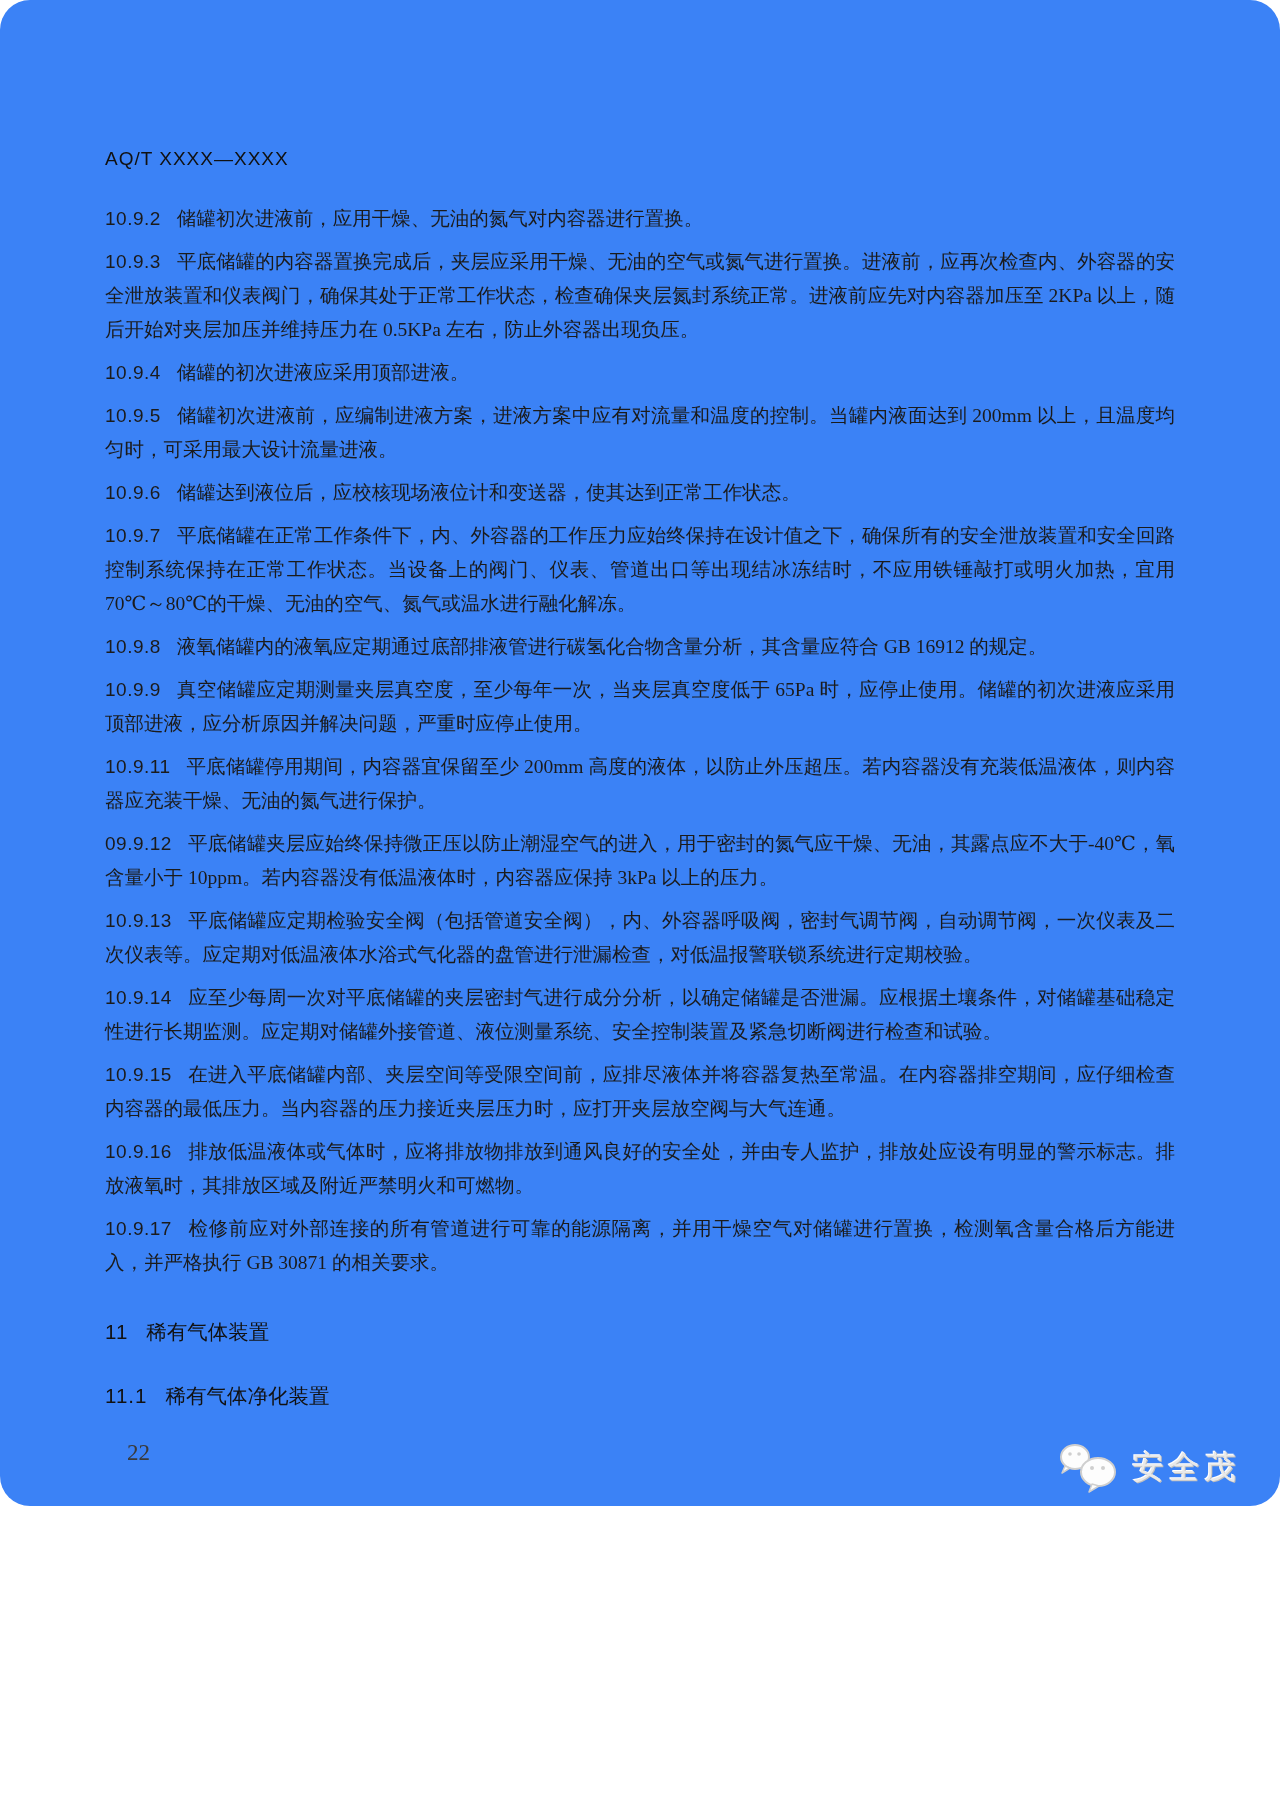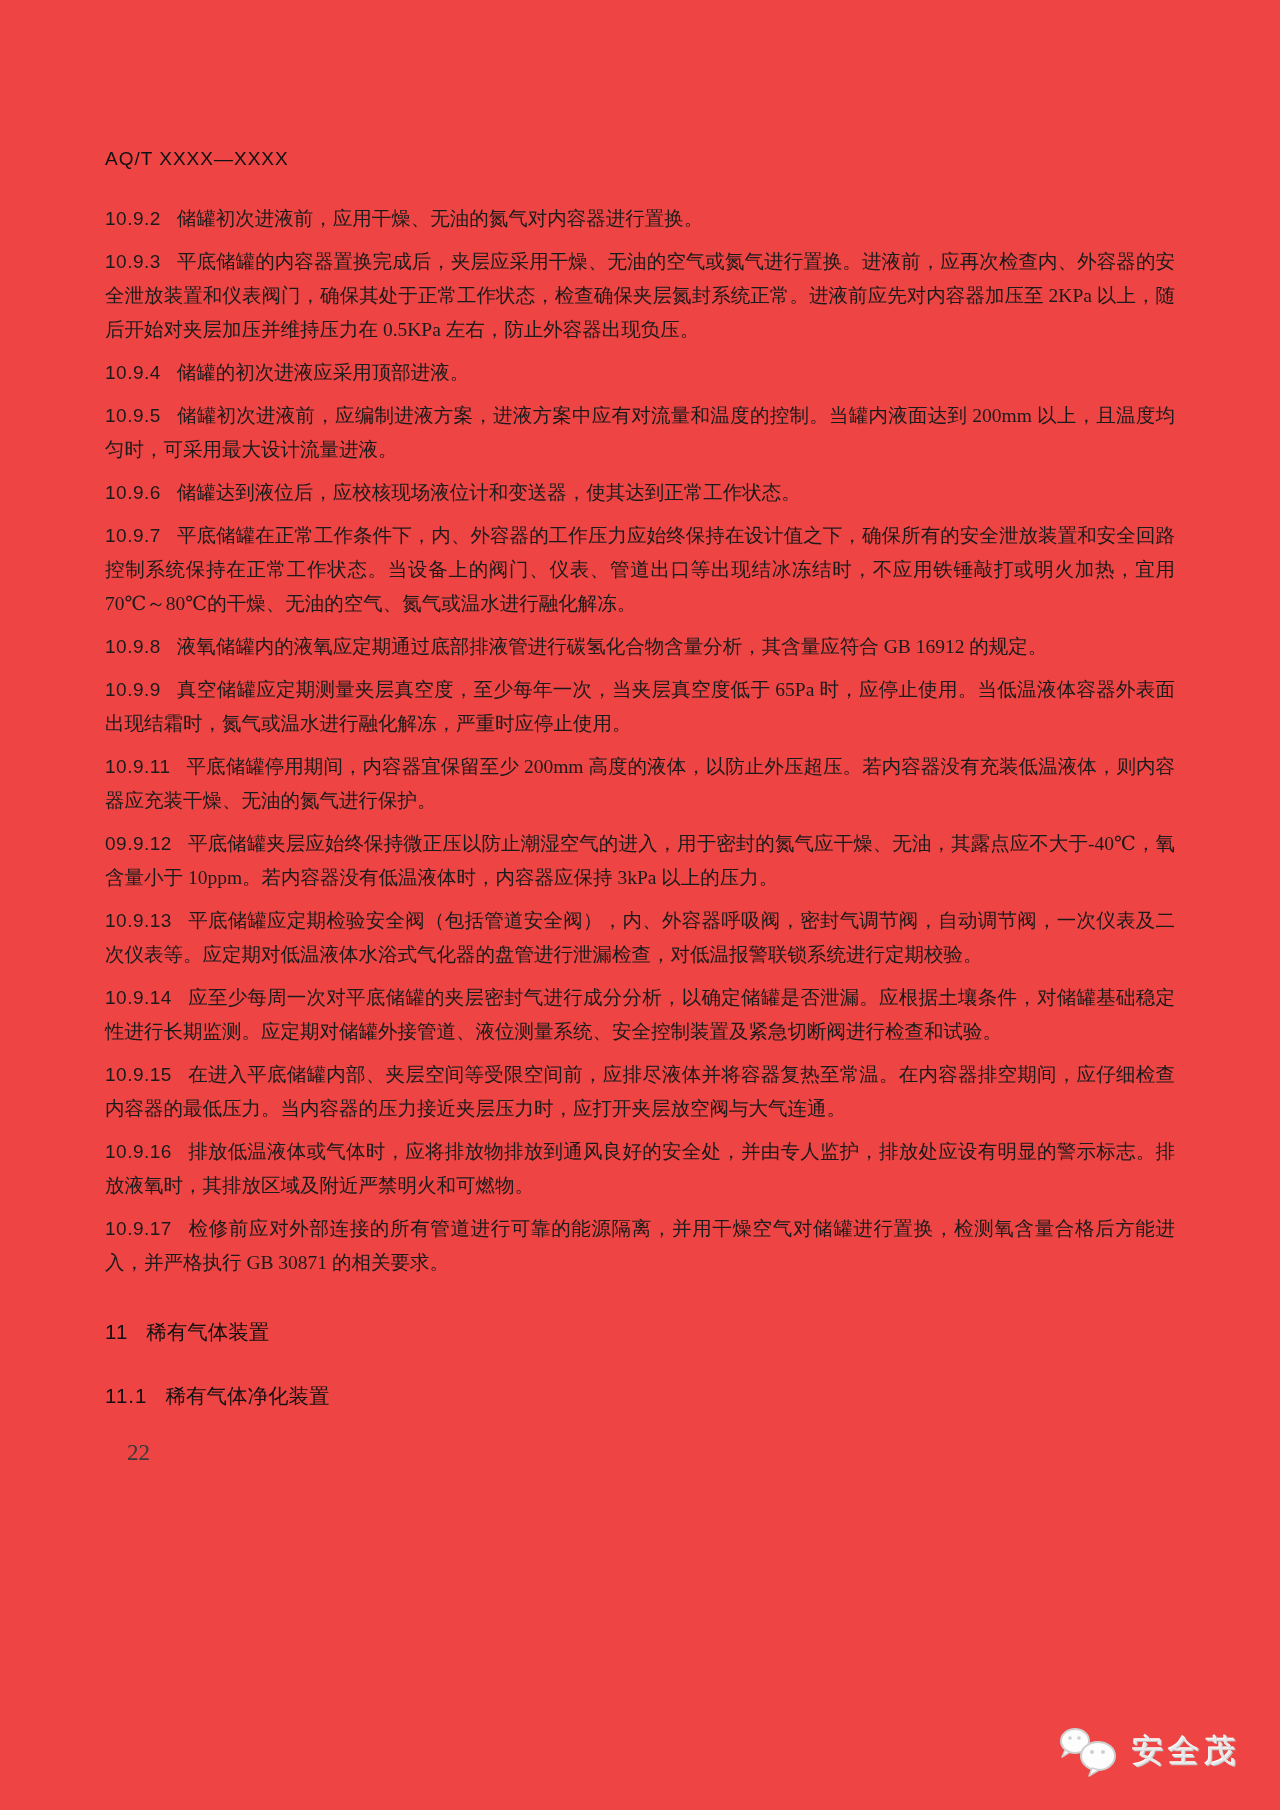--- a/index.html
+++ b/index.html
@@ -3,28 +3,29 @@
 <meta charset="utf-8">
 <style>
   html, body {
     margin: 0;
     padding: 0;
     background: #ffffff;
   }
   .page {
     position: relative;
     width: 1280px;
-    height: 1810px;
+    height: 1506px;
     margin: 0 auto;
-    background: #ef4444;
+    background: #3b82f6;
     box-sizing: border-box;
     padding: 148px 105px 0 105px;
     color: #1b1b1b;
     font-family: "Liberation Serif", "DejaVu Serif", serif;
     overflow: hidden;
+    border-radius: 30px;
   }
   .doc-header {
     font-family: "Liberation Sans", "DejaVu Sans", sans-serif;
     font-size: 19px;
     font-weight: 500;
     letter-spacing: 1px;
     margin: 0 0 32px 0;
     color: #111;
   }
   .clause {
@@ -58,21 +59,21 @@
   .page-number {
     margin: 30px 0 0 0;
     padding-left: 22px;
     font-size: 23px;
     color: #3a3a3a;
     font-family: Liberation Serif, serif;
   }
   .watermark {
     position: absolute;
     right: 40px;
-    bottom: 32px;
+    bottom: 12px;
     display: flex;
     align-items: center;
     gap: 12px;
     user-select: none;
   }
   .watermark-text {
     font-family: "Liberation Sans", "DejaVu Sans", sans-serif;
     font-size: 32px;
     letter-spacing: 4px;
     color: #e9e9e9;
@@ -96,21 +97,21 @@
   <p class="clause"><span class="clause-num">10.9.4</span><span class="clause-text">储罐的初次进液应采用顶部进液。</span></p>
 
   <p class="clause"><span class="clause-num">10.9.5</span><span class="clause-text">储罐初次进液前，应编制进液方案，进液方案中应有对流量和温度的控制。当罐内液面达到 200mm 以上，且温度均匀时，可采用最大设计流量进液。</span></p>
 
   <p class="clause"><span class="clause-num">10.9.6</span><span class="clause-text">储罐达到液位后，应校核现场液位计和变送器，使其达到正常工作状态。</span></p>
 
   <p class="clause"><span class="clause-num">10.9.7</span><span class="clause-text">平底储罐在正常工作条件下，内、外容器的工作压力应始终保持在设计值之下，确保所有的安全泄放装置和安全回路控制系统保持在正常工作状态。当设备上的阀门、仪表、管道出口等出现结冰冻结时，不应用铁锤敲打或明火加热，宜用 70℃～80℃的干燥、无油的空气、氮气或温水进行融化解冻。</span></p>
 
   <p class="clause"><span class="clause-num">10.9.8</span><span class="clause-text">液氧储罐内的液氧应定期通过底部排液管进行碳氢化合物含量分析，其含量应符合 GB 16912 的规定。</span></p>
 
-  <p class="clause"><span class="clause-num">10.9.9</span><span class="clause-text">真空储罐应定期测量夹层真空度，至少每年一次，当夹层真空度低于 65Pa 时，应停止使用。当低温液体容器外表面出现结霜时，氮气或温水进行融化解冻，严重时应停止使用。</span></p>
+  <p class="clause"><span class="clause-num">10.9.9</span><span class="clause-text">真空储罐应定期测量夹层真空度，至少每年一次，当夹层真空度低于 65Pa 时，应停止使用。储罐的初次进液应采用顶部进液，应分析原因并解决问题，严重时应停止使用。</span></p>
 
 
   <p class="clause"><span class="clause-num">10.9.11</span><span class="clause-text">平底储罐停用期间，内容器宜保留至少 200mm 高度的液体，以防止外压超压。若内容器没有充装低温液体，则内容器应充装干燥、无油的氮气进行保护。</span></p>
 
   <p class="clause"><span class="clause-num">09.9.12</span><span class="clause-text">平底储罐夹层应始终保持微正压以防止潮湿空气的进入，用于密封的氮气应干燥、无油，其露点应不大于-40℃，氧含量小于 10ppm。若内容器没有低温液体时，内容器应保持 3kPa 以上的压力。</span></p>
 
   <p class="clause"><span class="clause-num">10.9.13</span><span class="clause-text">平底储罐应定期检验安全阀（包括管道安全阀），内、外容器呼吸阀，密封气调节阀，自动调节阀，一次仪表及二次仪表等。应定期对低温液体水浴式气化器的盘管进行泄漏检查，对低温报警联锁系统进行定期校验。</span></p>
 
   <p class="clause"><span class="clause-num">10.9.14</span><span class="clause-text">应至少每周一次对平底储罐的夹层密封气进行成分分析，以确定储罐是否泄漏。应根据土壤条件，对储罐基础稳定性进行长期监测。应定期对储罐外接管道、液位测量系统、安全控制装置及紧急切断阀进行检查和试验。</span></p>
 

